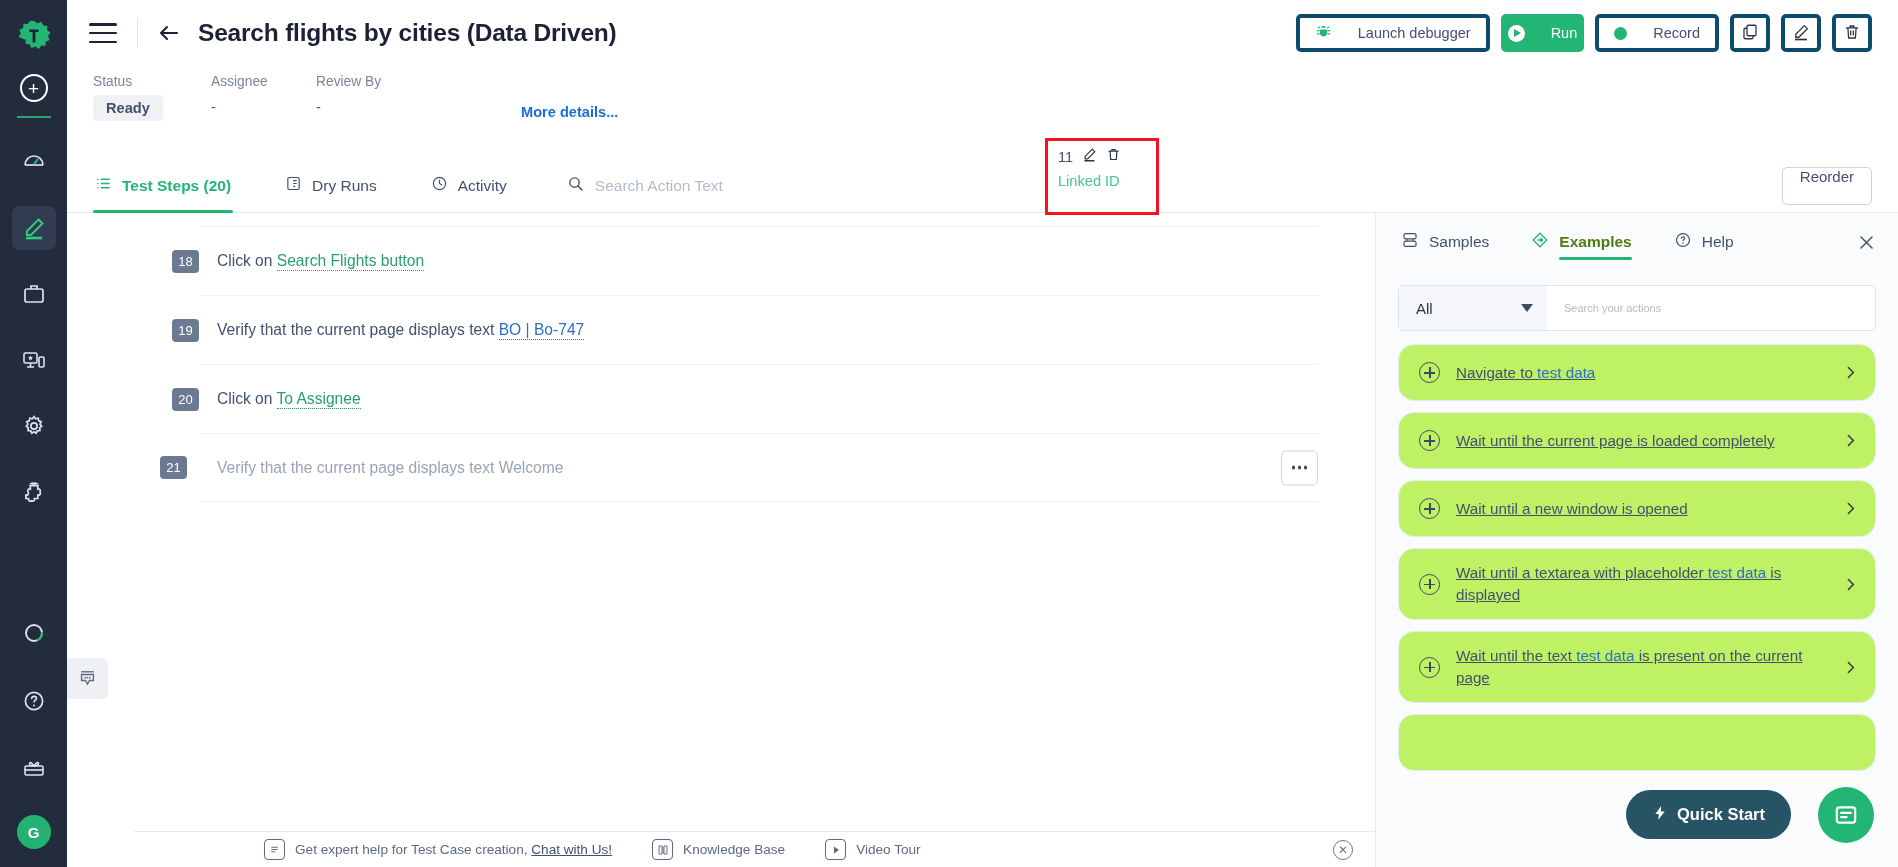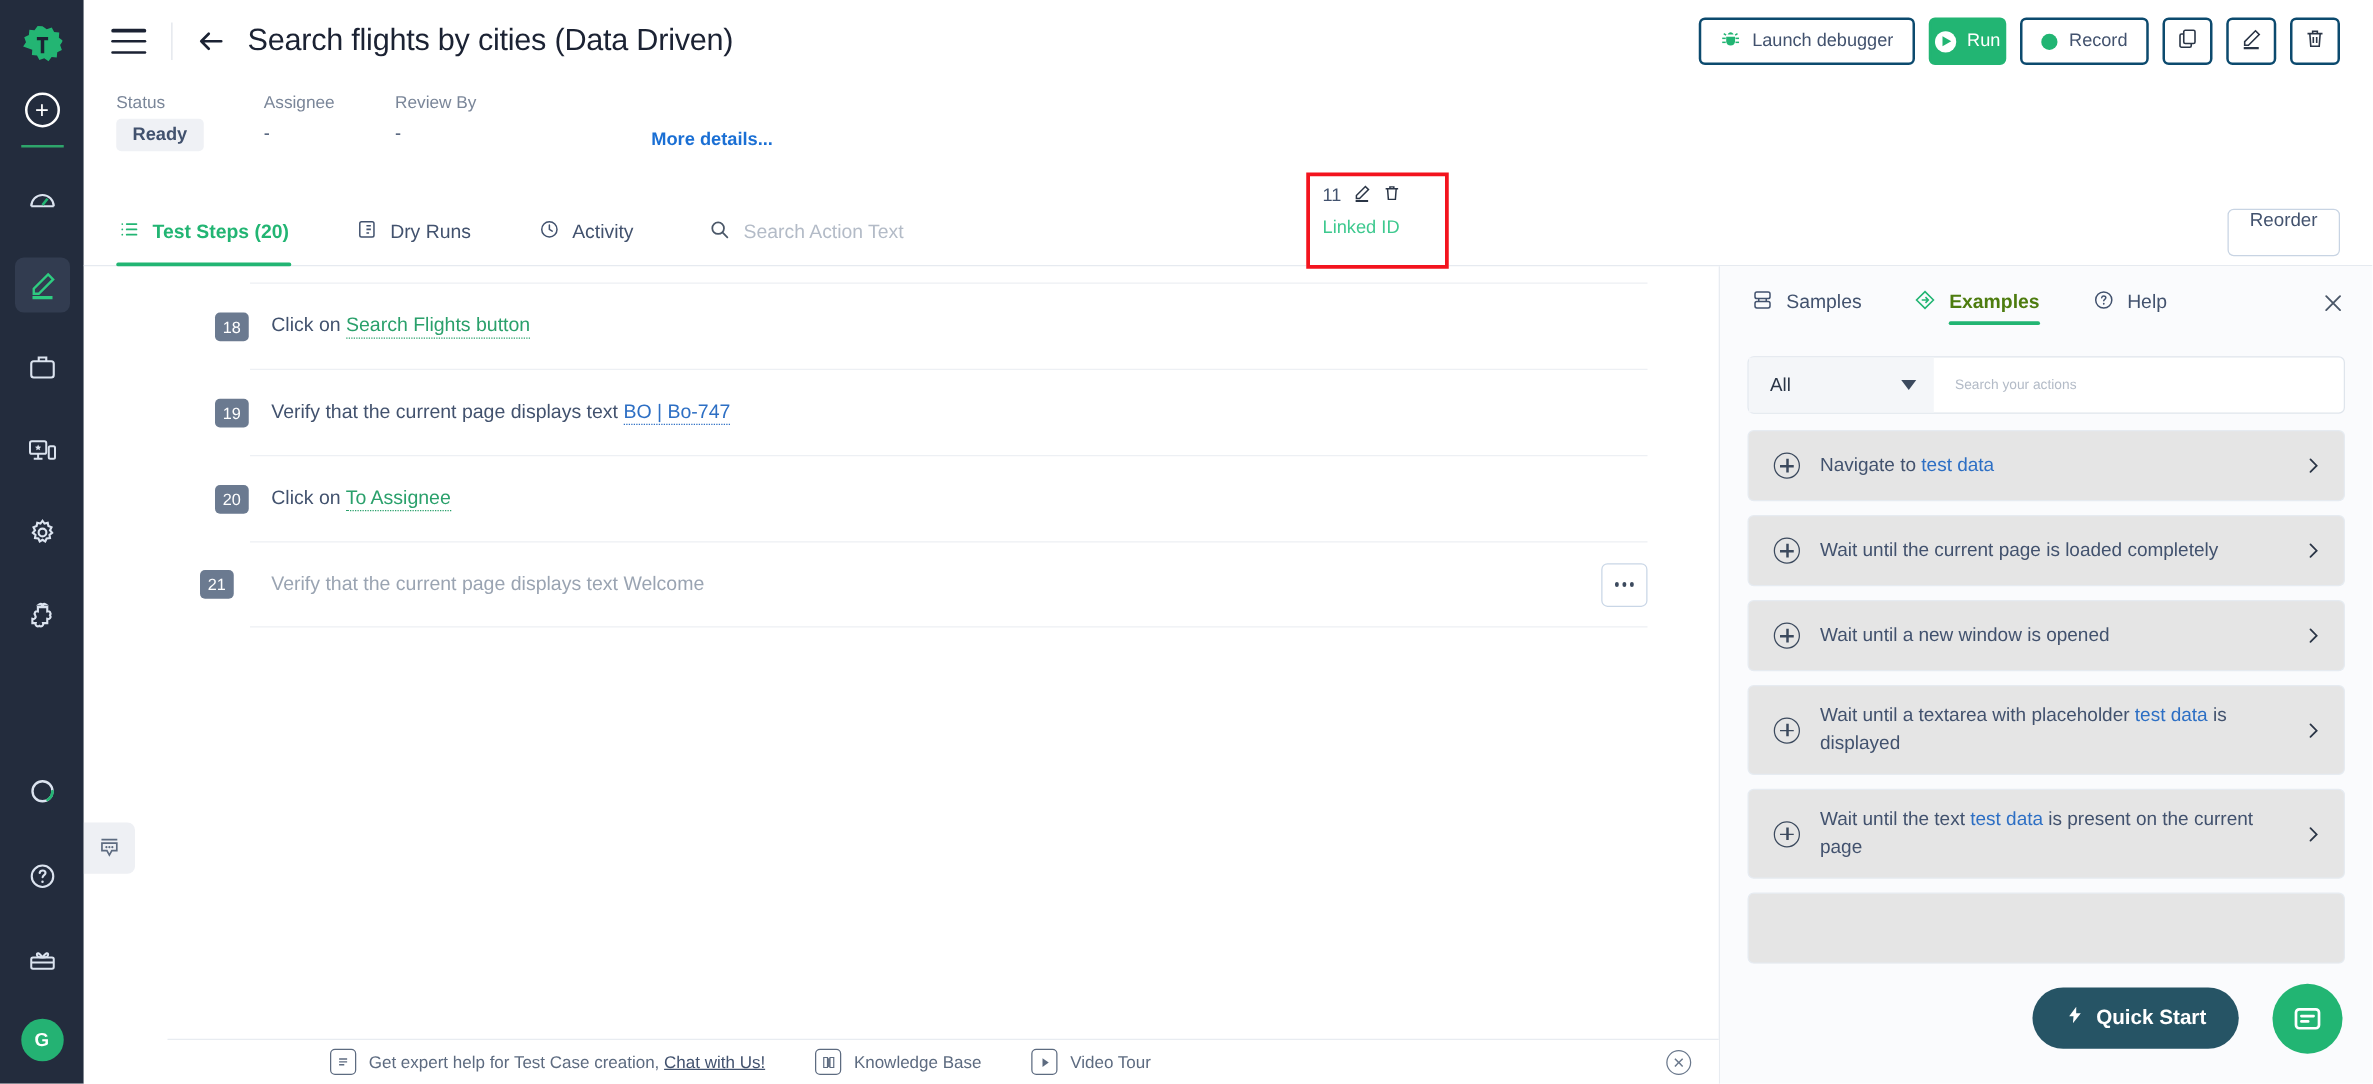--- a/index.html
+++ b/index.html
@@ -39,25 +39,25 @@
 
   
   .main { flex: 1 1 auto; position: relative; height: 867px; background: #fff; display: flex; flex-direction: column; min-width: 0; }
 
   
   .topbar { height: 66px; display: flex; align-items: center; padding: 0 26px 0 22px; flex: 0 0 66px; }
   .hamburger { width: 28px; height: 20px; display: flex; flex-direction: column; justify-content: space-between; cursor: pointer; }
   .hamburger i { display: block; height: 2.5px; background: #1b2233; border-radius: 2px; }
   .vdiv { width: 1px; height: 30px; background: #dfe3ea; margin: 0 18px 0 20px; }
   .backarrow { width: 26px; height: 26px; color: #1b2233; display:flex; align-items:center; justify-content:center; }
-  .page-title { font-size: 24.5px; font-weight: 400; color: #1b2233; margin-left: 16px; letter-spacing: -0.2px; white-space: nowrap; }
+  .page-title { font-size: 24.5px; font-weight: 700; color: #1b2233; margin-left: 16px; letter-spacing: -0.2px; white-space: nowrap; }
   .topbar-actions { margin-left: auto; display: flex; align-items: center; gap: 11px; }
   .btn {
-    height: 38px; border: 2px solid #0c4a6e; border-radius: 5px; background: #fff;
-    display: flex; align-items: center; gap: 9px; padding: 0 15px;
+    height: 38px; border: 4px solid #0c4a6e; border-radius: 5px; background: #fff;
+    display: flex; align-items: center; gap: 26px; padding: 0 15px;
     font-size: 14.5px; color: #42526e; cursor: pointer; white-space: nowrap;
   }
   .btn.primary { background: #22b573; border-color: #22b573; color: #fff; padding: 0 3px; }
   .btn.icononly { width: 40px; padding: 0; justify-content: center; }
   .dot-green { width: 13px; height: 13px; border-radius: 50%; background: #22b573; flex: 0 0 13px; }
   .play-ic { width: 17px; height: 17px; border-radius: 50%; background: #fff; position: relative; flex:0 0 17px; }
   .play-ic::after { content:""; position:absolute; left:6px; top:4.5px; border-left: 7px solid #22b573; border-top: 4px solid transparent; border-bottom: 4px solid transparent; }
 
   
   .metarow { display: flex; align-items: flex-start; padding: 8px 26px 0 26px; flex: 0 0 auto; height: 93px; position: relative; }
@@ -133,22 +133,22 @@
   .rp-search {
     margin: 14px 22px 0 22px; height: 46px; border: 1px solid #dfe5ec; border-radius: 5px; background:#fff;
     display:flex; align-items:center;
   }
   .rp-select { width: 148px; height: 44px; background:#f4f6f9; display:flex; align-items:center; justify-content: space-between;
     padding: 0 14px 0 17px; font-size: 15px; color:#2a3546; cursor:pointer; }
   .caret { width: 0; height: 0; border-left: 6.5px solid transparent; border-right: 6.5px solid transparent; border-top: 8px solid #3c4a5e; }
   .rp-search-ph { font-size: 11px; color:#b3bbc7; padding-left: 17px; }
   .rp-list { padding: 13px 22px 0 22px; display:flex; flex-direction:column; gap: 11px; overflow: hidden; }
   .ex-card {
-    min-height: 57px; background:#e5e5e5; border: 1px solid #e6ebf1; border-radius: 5px;
-    display:flex; align-items:center; padding: 9px 16px 9px 20px; gap: 16px; cursor:pointer;
+    min-height: 57px; background:#bef264; border: 1px solid #e6ebf1; border-radius: 16px;
+    display:flex; align-items:center; padding: 9px 16px 9px 20px; gap: 16px; cursor:pointer;text-decoration:underline;
   }
   .plus-circ { width: 21px; height: 21px; border-radius:50%; border: 1.6px solid #3c4a5e; position: relative; flex: 0 0 21px; }
   .plus-circ::before, .plus-circ::after { content:""; position:absolute; background:#3c4a5e; }
   .plus-circ::before { left: 4.3px; right: 4.3px; top: 9px; height: 1.6px; }
   .plus-circ::after { top: 4.3px; bottom: 4.3px; left: 9px; width: 1.6px; }
   .ex-text { flex: 1 1 auto; font-size: 15.2px; color:#42526e; line-height: 1.42; }
   .ex-text .param { color:#2d6fc4; }
   .chev { flex: 0 0 auto; color:#2a3546; display:flex; align-items:center; }
 
   

